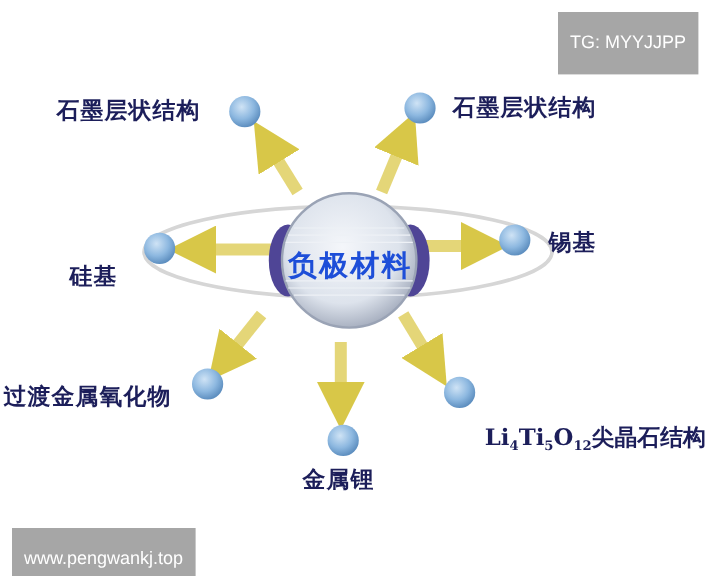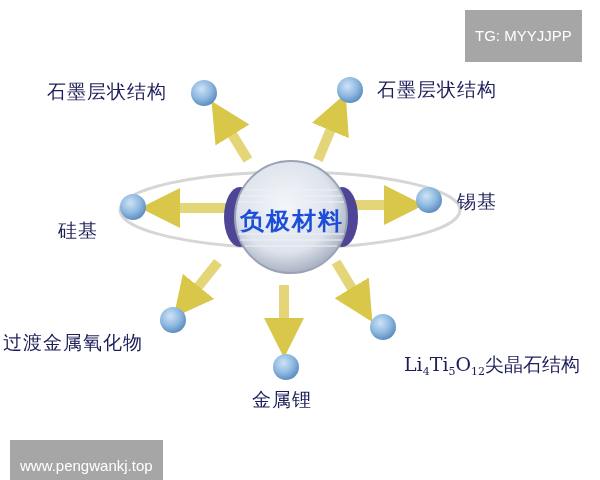--- a/index.html
+++ b/index.html
@@ -1,18 +1,18 @@
 <!DOCTYPE html>
 <html><head>
 <meta charset="utf-8">
 <style>
   html, body { margin: 0; padding: 0; }
   body { width: 600px; height: 480px; background: #ffffff; position: relative; overflow: hidden; font-family: "DejaVu Serif", serif; }
   .canvas { position: absolute; left: 0; top: 0; width: 600px; height: 480px; }
-  .label { position: absolute; color: #1c1e5a; font-weight: normal; font-size: 19px; white-space: nowrap; font-family: "DejaVu Serif", serif; letter-spacing: 1px; text-align: center; }
+  .label { position: absolute; color: #1c1e5a; font-weight: bold; font-size: 19px; white-space: nowrap; font-family: "DejaVu Serif", serif; letter-spacing: 1px; text-align: center; }
   .center-label { position: absolute; left: 222px; top: 205px; width: 140px; text-align: center; font-size: 24px; font-weight: bold; color: #1d4ed8; font-family: "DejaVu Serif", serif; letter-spacing: 2px; }
   .wm { position: absolute; background: #a6a6a6; color: #ffffff; font-family: "Liberation Sans", sans-serif; font-size: 15px; padding: 12px 10px; line-height: 28px; }
   sub { font-size: 11px; vertical-align: -4px; }
 </style>
 </head>
 <body>
 
 <svg class="canvas" viewBox="0 0 600 480" xmlns="http://www.w3.org/2000/svg">
   <defs>
     <radialGradient id="ball" cx="40%" cy="35%" r="65%">
@@ -67,18 +67,18 @@
   <circle cx="286" cy="367" r="13" fill="url(#ball)"></circle>
   <circle cx="383" cy="327" r="13" fill="url(#ball)"></circle>
 </svg>
 
 <div class="center-label">负极材料</div>
 
 <div class="label" style="left:47px; top:79px;">石墨层状结构</div>
 <div class="label" style="left:377px; top:77px;">石墨层状结构</div>
 <div class="label" style="left:58px; top:194px;margin-top:24px;">硅基</div>
 <div class="label" style="left:457px; top:189px;">锡基</div>
-<div class="label" style="left:3px; top:330px;">过渡金属氧化物</div>
+<div class="label" style="left:3px; top:318px;">过渡金属氧化物</div>
 <div class="label" style="left:252px; top:387px;">金属锂</div>
 <div class="label" style="left:404px; top:314px; letter-spacing:0;margin-top:38px;"><span>Li</span><sub>4</sub><span>Ti</span><sub>5</sub><span>O</span><sub>12</sub><span>尖晶石结构</span></div>
 
 <div class="wm" style="left:465px; top:10px;">TG: MYYJJPP</div>
 <div class="wm" style="left:10px; top:440px;">www.pengwankj.top</div>
 
 </body></html>

